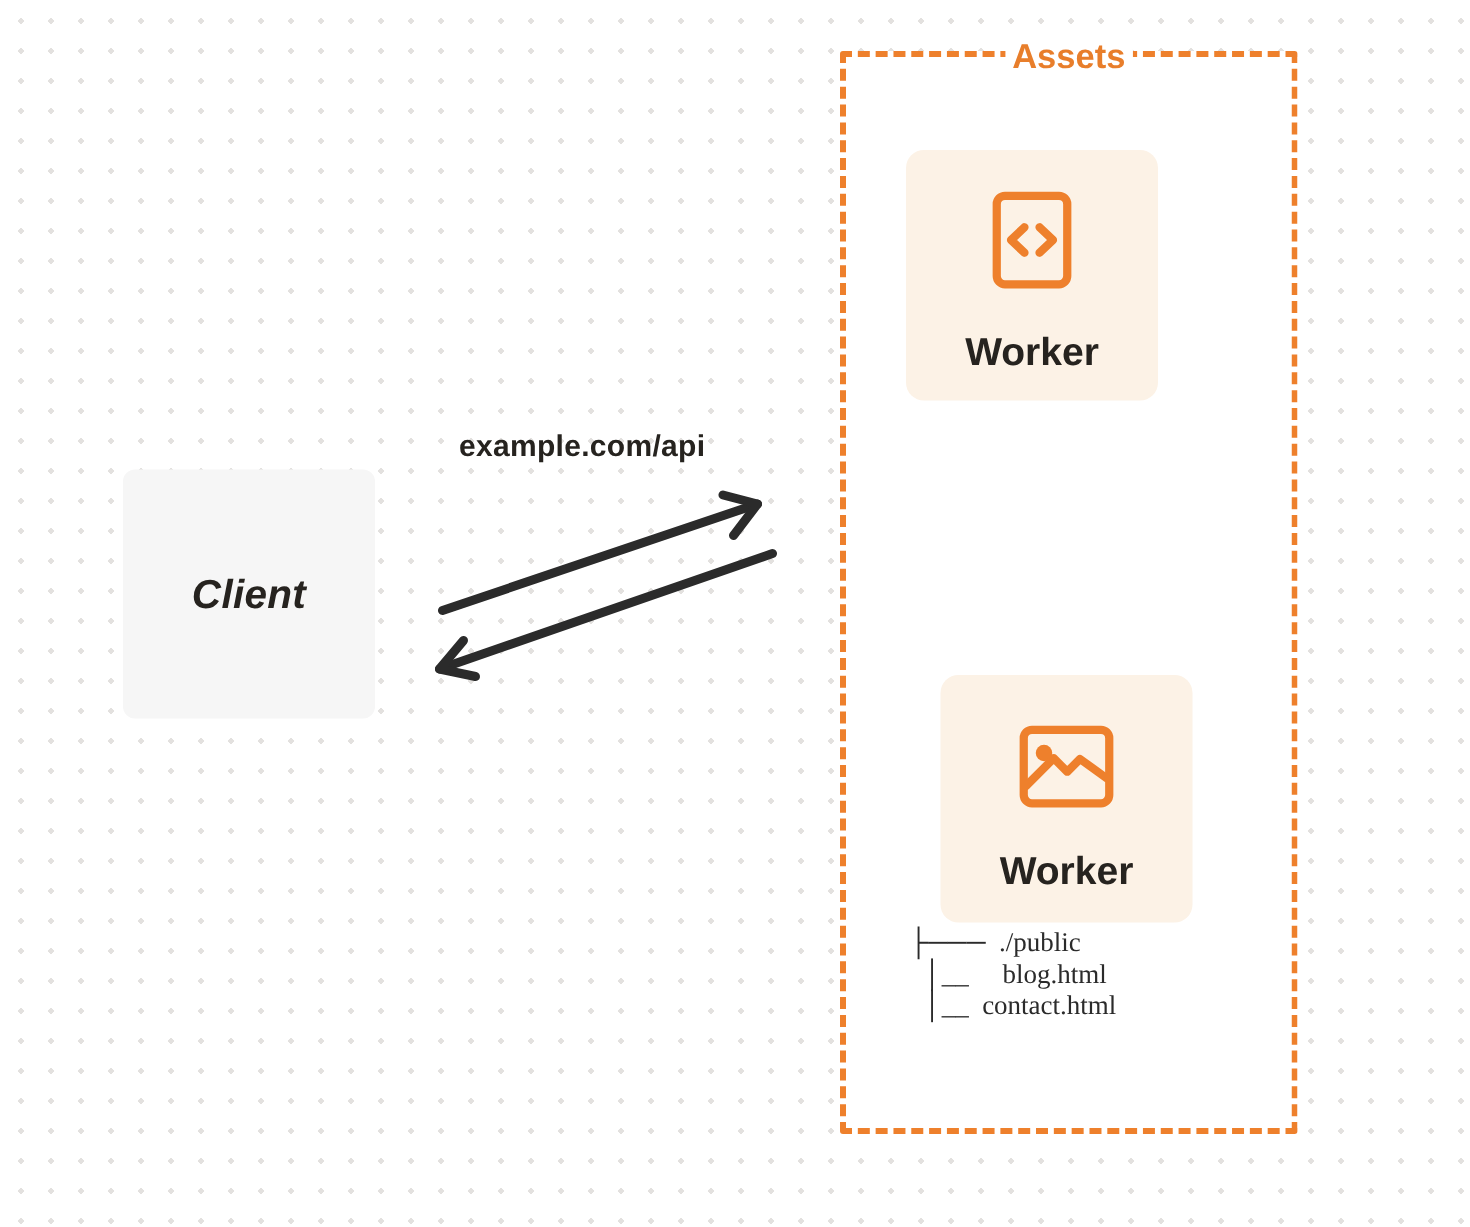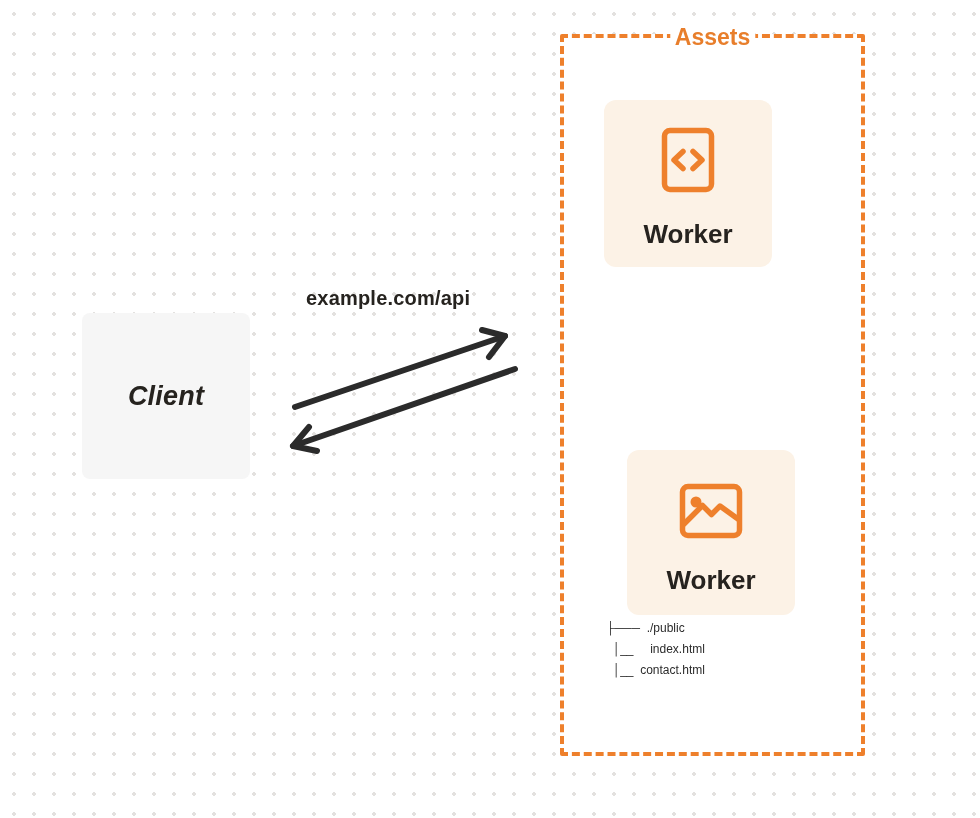--- a/index.html
+++ b/index.html
@@ -90,22 +90,22 @@
     font-size: 26px; font-weight: 700; color: #26231f;
     margin-top: 26px;
   }
   .icon { display: block; }
 
   
   .file-tree {
     position: absolute;
     left: 606px; top: 618px;
     margin: 0;
-    font-family: Liberation Sans, sans-serif;
-    font-size: 12px;
+    font-family: Liberation Serif, serif;
+    font-size: 18px;
     line-height: 21px;
     color: #2b2b2b;
     white-space: pre;
   }
 </style>
 </head>
 <body>
 
 <div class="canvas">
 
@@ -130,21 +130,21 @@
 
   <div class="card assets-card">
     <svg class="icon" width="64" height="56" viewBox="0 0 64 56" fill="none">
       <rect x="3.5" y="3.5" width="57" height="49" rx="5.5" stroke="#ee802c" stroke-width="5.5"></rect>
       <circle cx="17" cy="19" r="5.5" fill="#ee802c"></circle>
       <path d="M5,41 L23.5,22.5 L32.5,31.5 L41,23 L59,36" stroke="#ee802c" stroke-width="5.5" stroke-linecap="round" stroke-linejoin="round" fill="none"></path>
     </svg>
     <span class="card-label">Worker</span>
   </div>
 
-  <pre class="file-tree"><div>├───  ./public</div><div>  │__     index.html</div><div>  │__  contact.html</div></pre>
+  <pre class="file-tree"><div>├───  ./public</div><div>  │__     blog.html</div><div>  │__  contact.html</div></pre>
 
   <svg class="arrows" width="980" height="818" viewBox="0 0 980 818" fill="none">
 
     <g>
       <path d="M295,407 L505,336" stroke="#2b2b2b" stroke-width="6" stroke-linecap="round"></path>
       <polyline points="482,330 505,336 489,357" stroke="#2b2b2b" stroke-width="6" fill="none" stroke-linecap="round" stroke-linejoin="round"></polyline>
     </g>
 
     <g>
       <path d="M515,369 L293,446" stroke="#2b2b2b" stroke-width="6" stroke-linecap="round"></path>

